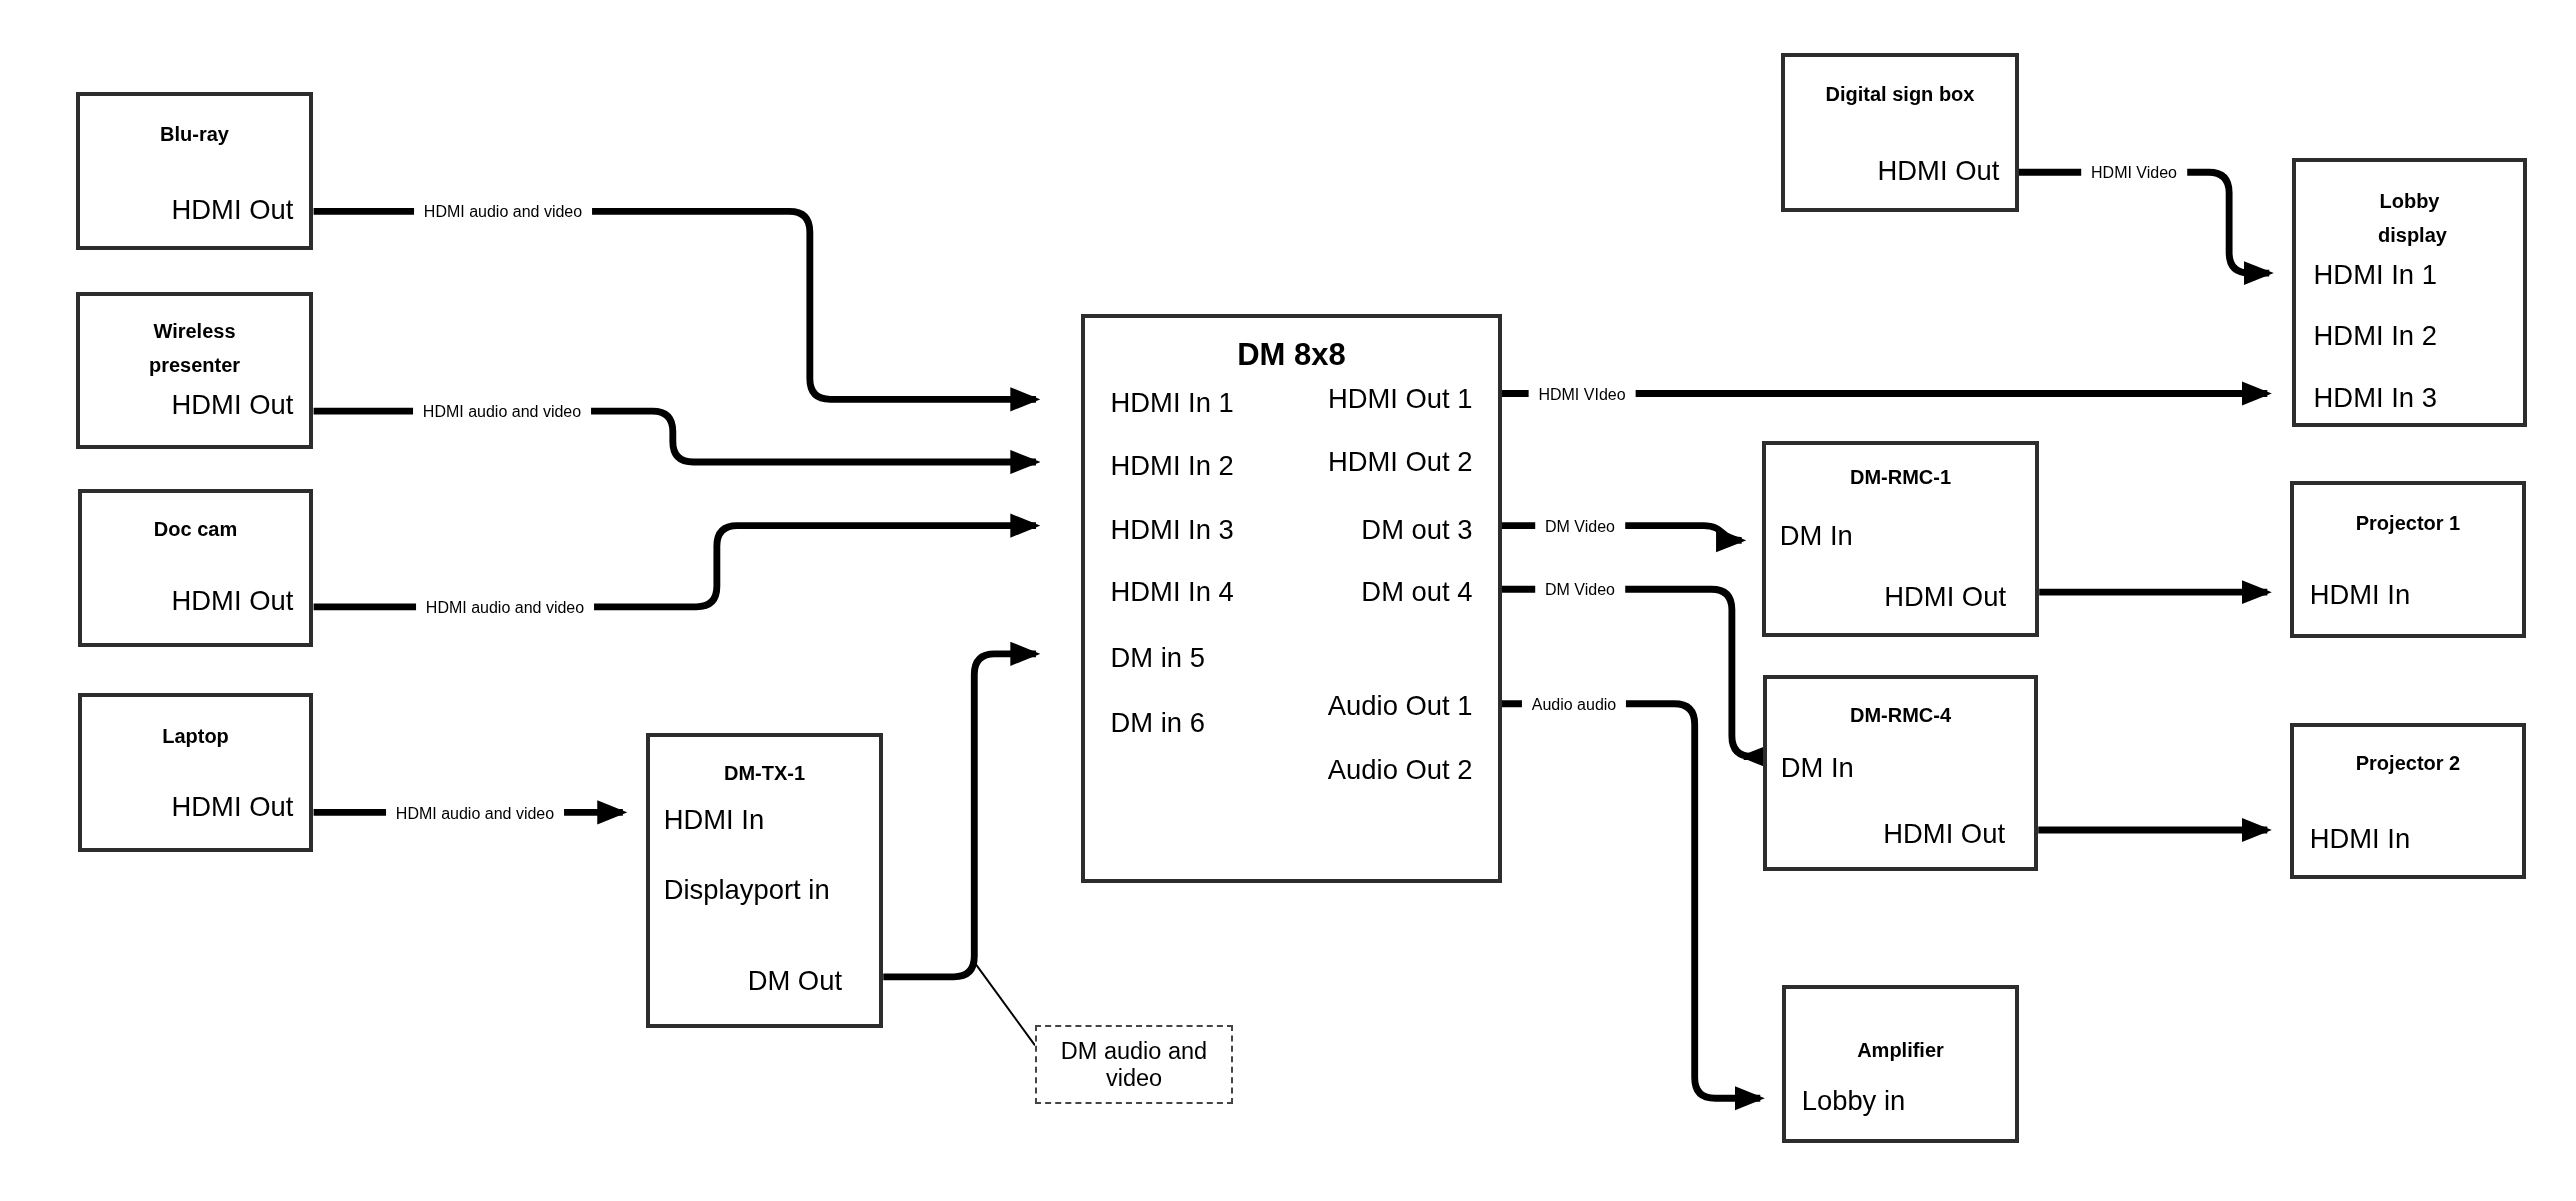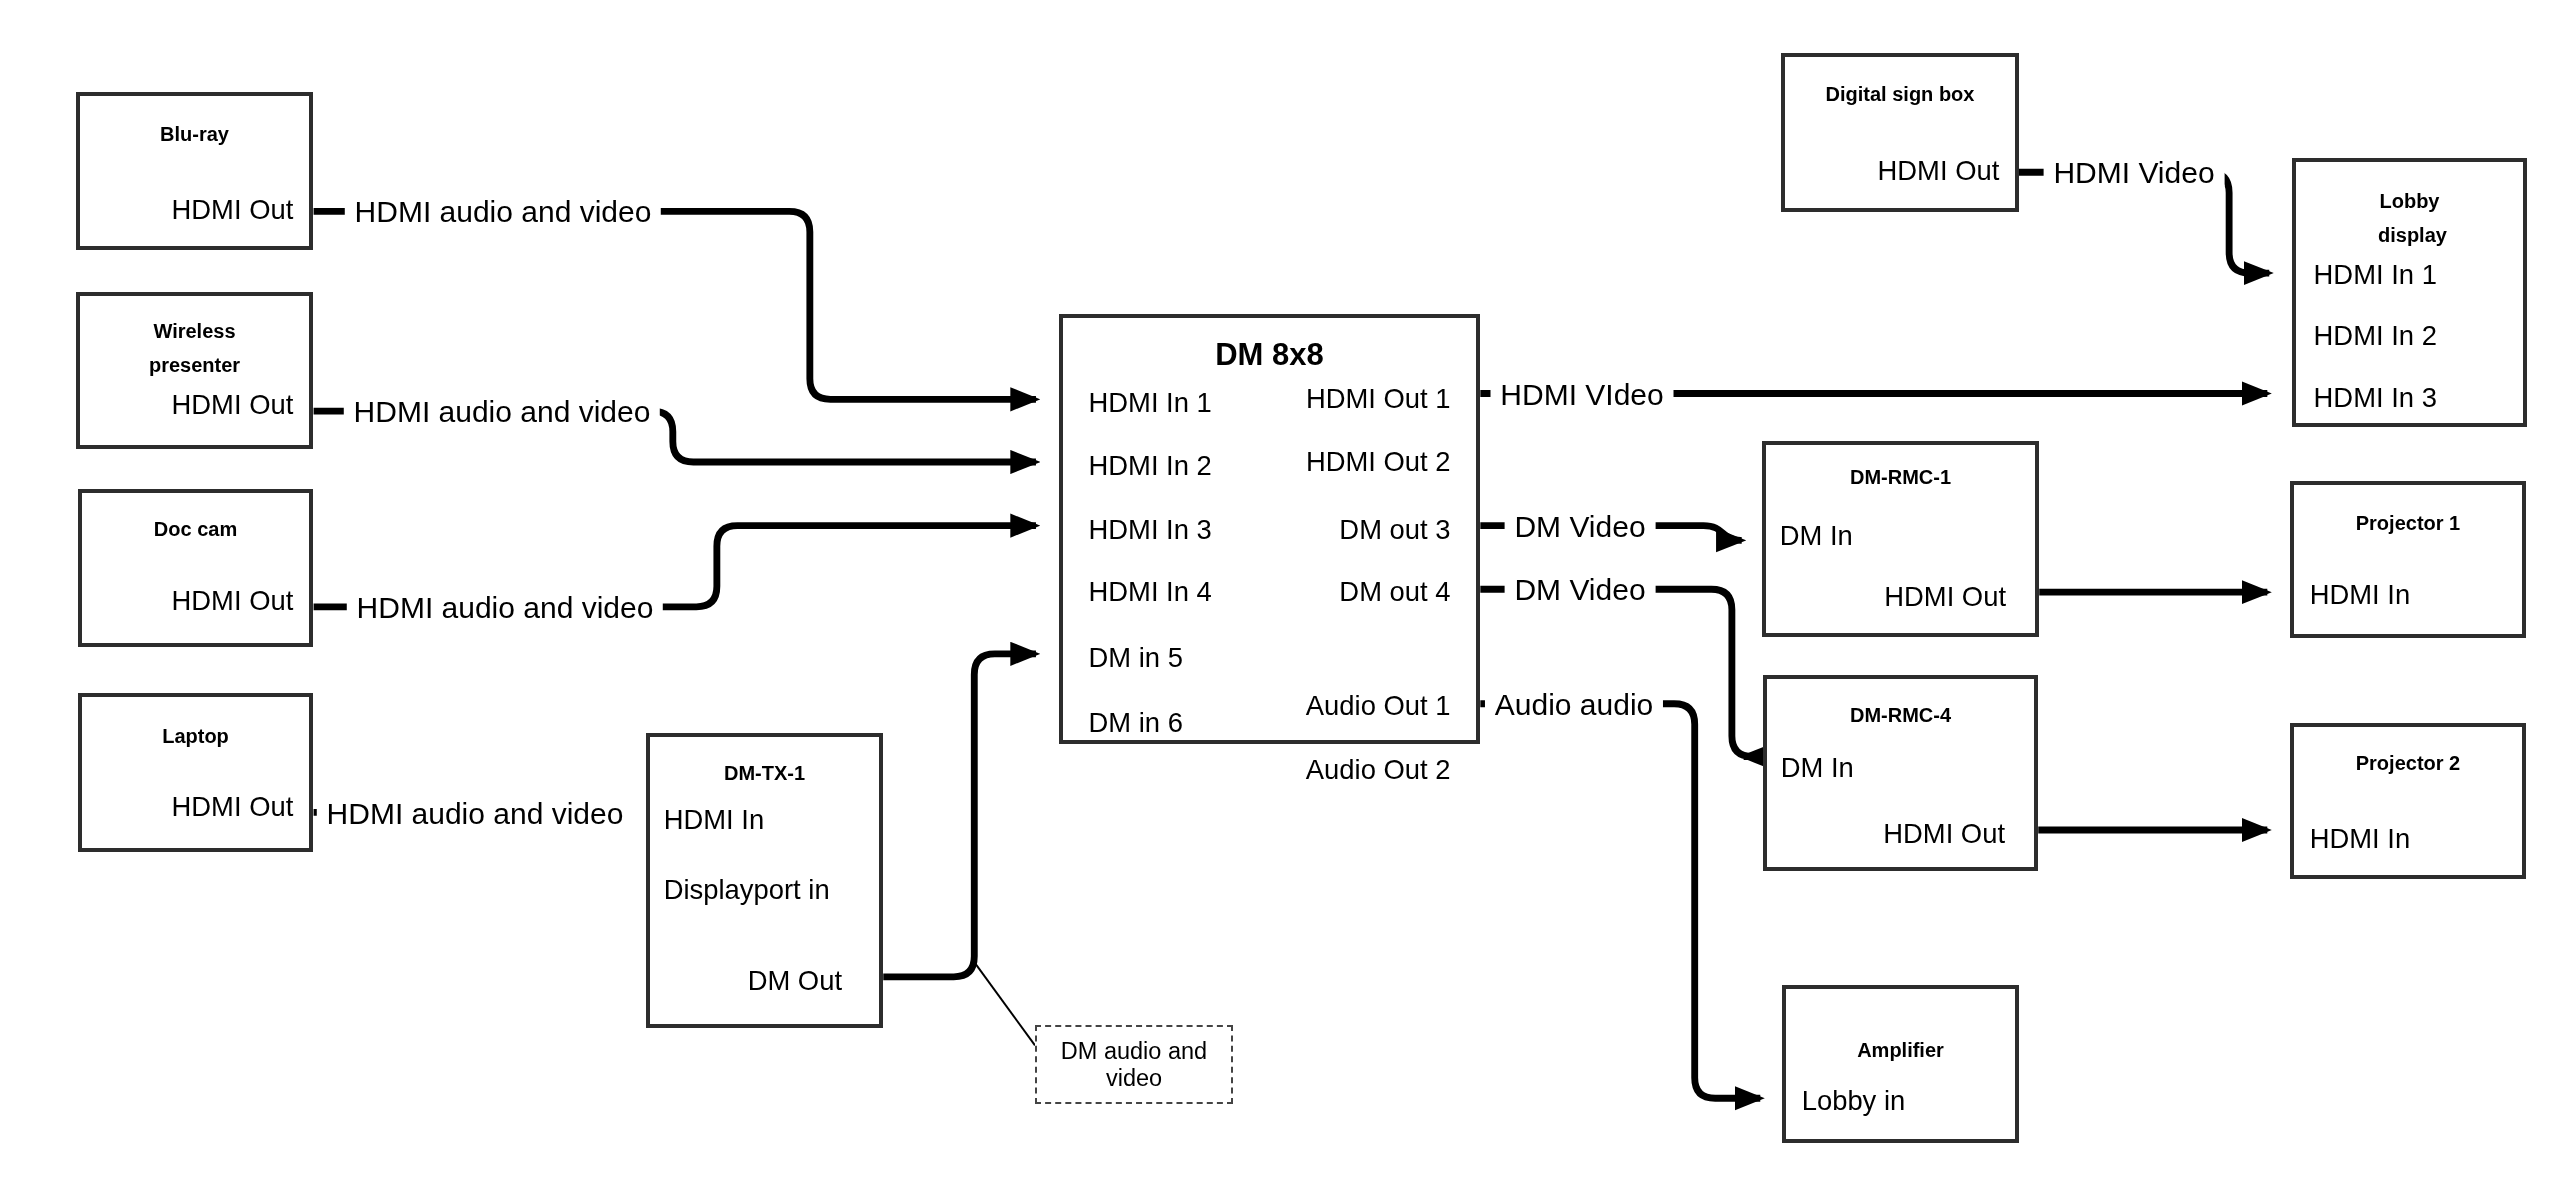--- a/index.html
+++ b/index.html
@@ -30,21 +30,21 @@
   .port{
     position:absolute;
     font-size:27.4px;
     line-height:27.4px;
     white-space:nowrap;
   }
   .edge-label{
     position:absolute;
     transform:translate(-50%,-50%);
     background:var(--bg);
-    font-size:30px;
+    font-size:16px;
     line-height:29px;
     padding:0 9.8px;
     white-space:nowrap;
     z-index:3;
   }
   .note{
     position:absolute;
     border:2px dashed #444444;
     background:var(--bg);
     display:flex;
@@ -105,21 +105,21 @@
     <div class="port" style="right:15.7px;top:96px;">HDMI Out</div>
   </div>
 
   <div class="node" style="left:646px;top:733px;width:237px;height:295px;">
     <div class="title" style="top:18.6px;">DM-TX-1</div>
     <div class="port" style="left:13.7px;top:69px;">HDMI In</div>
     <div class="port" style="left:13.7px;top:139px;">Displayport in</div>
     <div class="port" style="right:37px;top:230px;">DM Out</div>
   </div>
 
-  <div class="node" style="left:1059px;top:314px;width:421px;height:430px;">
+  <div class="node" style="left:1081px;top:314px;width:421px;height:569px;">
     <div class="title" style="top:19.6px;font-size:31px;">DM 8x8</div>
     <div class="port" style="left:25.5px;top:71px;">HDMI In 1</div>
     <div class="port" style="left:25.5px;top:134px;">HDMI In 2</div>
     <div class="port" style="left:25.5px;top:198px;">HDMI In 3</div>
     <div class="port" style="left:25.5px;top:260px;">HDMI In 4</div>
     <div class="port" style="left:25.5px;top:326px;">DM in 5</div>
     <div class="port" style="left:25.5px;top:391px;">DM in 6</div>
     <div class="port" style="right:25.5px;top:67px;">HDMI Out 1</div>
     <div class="port" style="right:25.5px;top:130px;">HDMI Out 2</div>
     <div class="port" style="right:25.5px;top:198px;">DM out 3</div>

